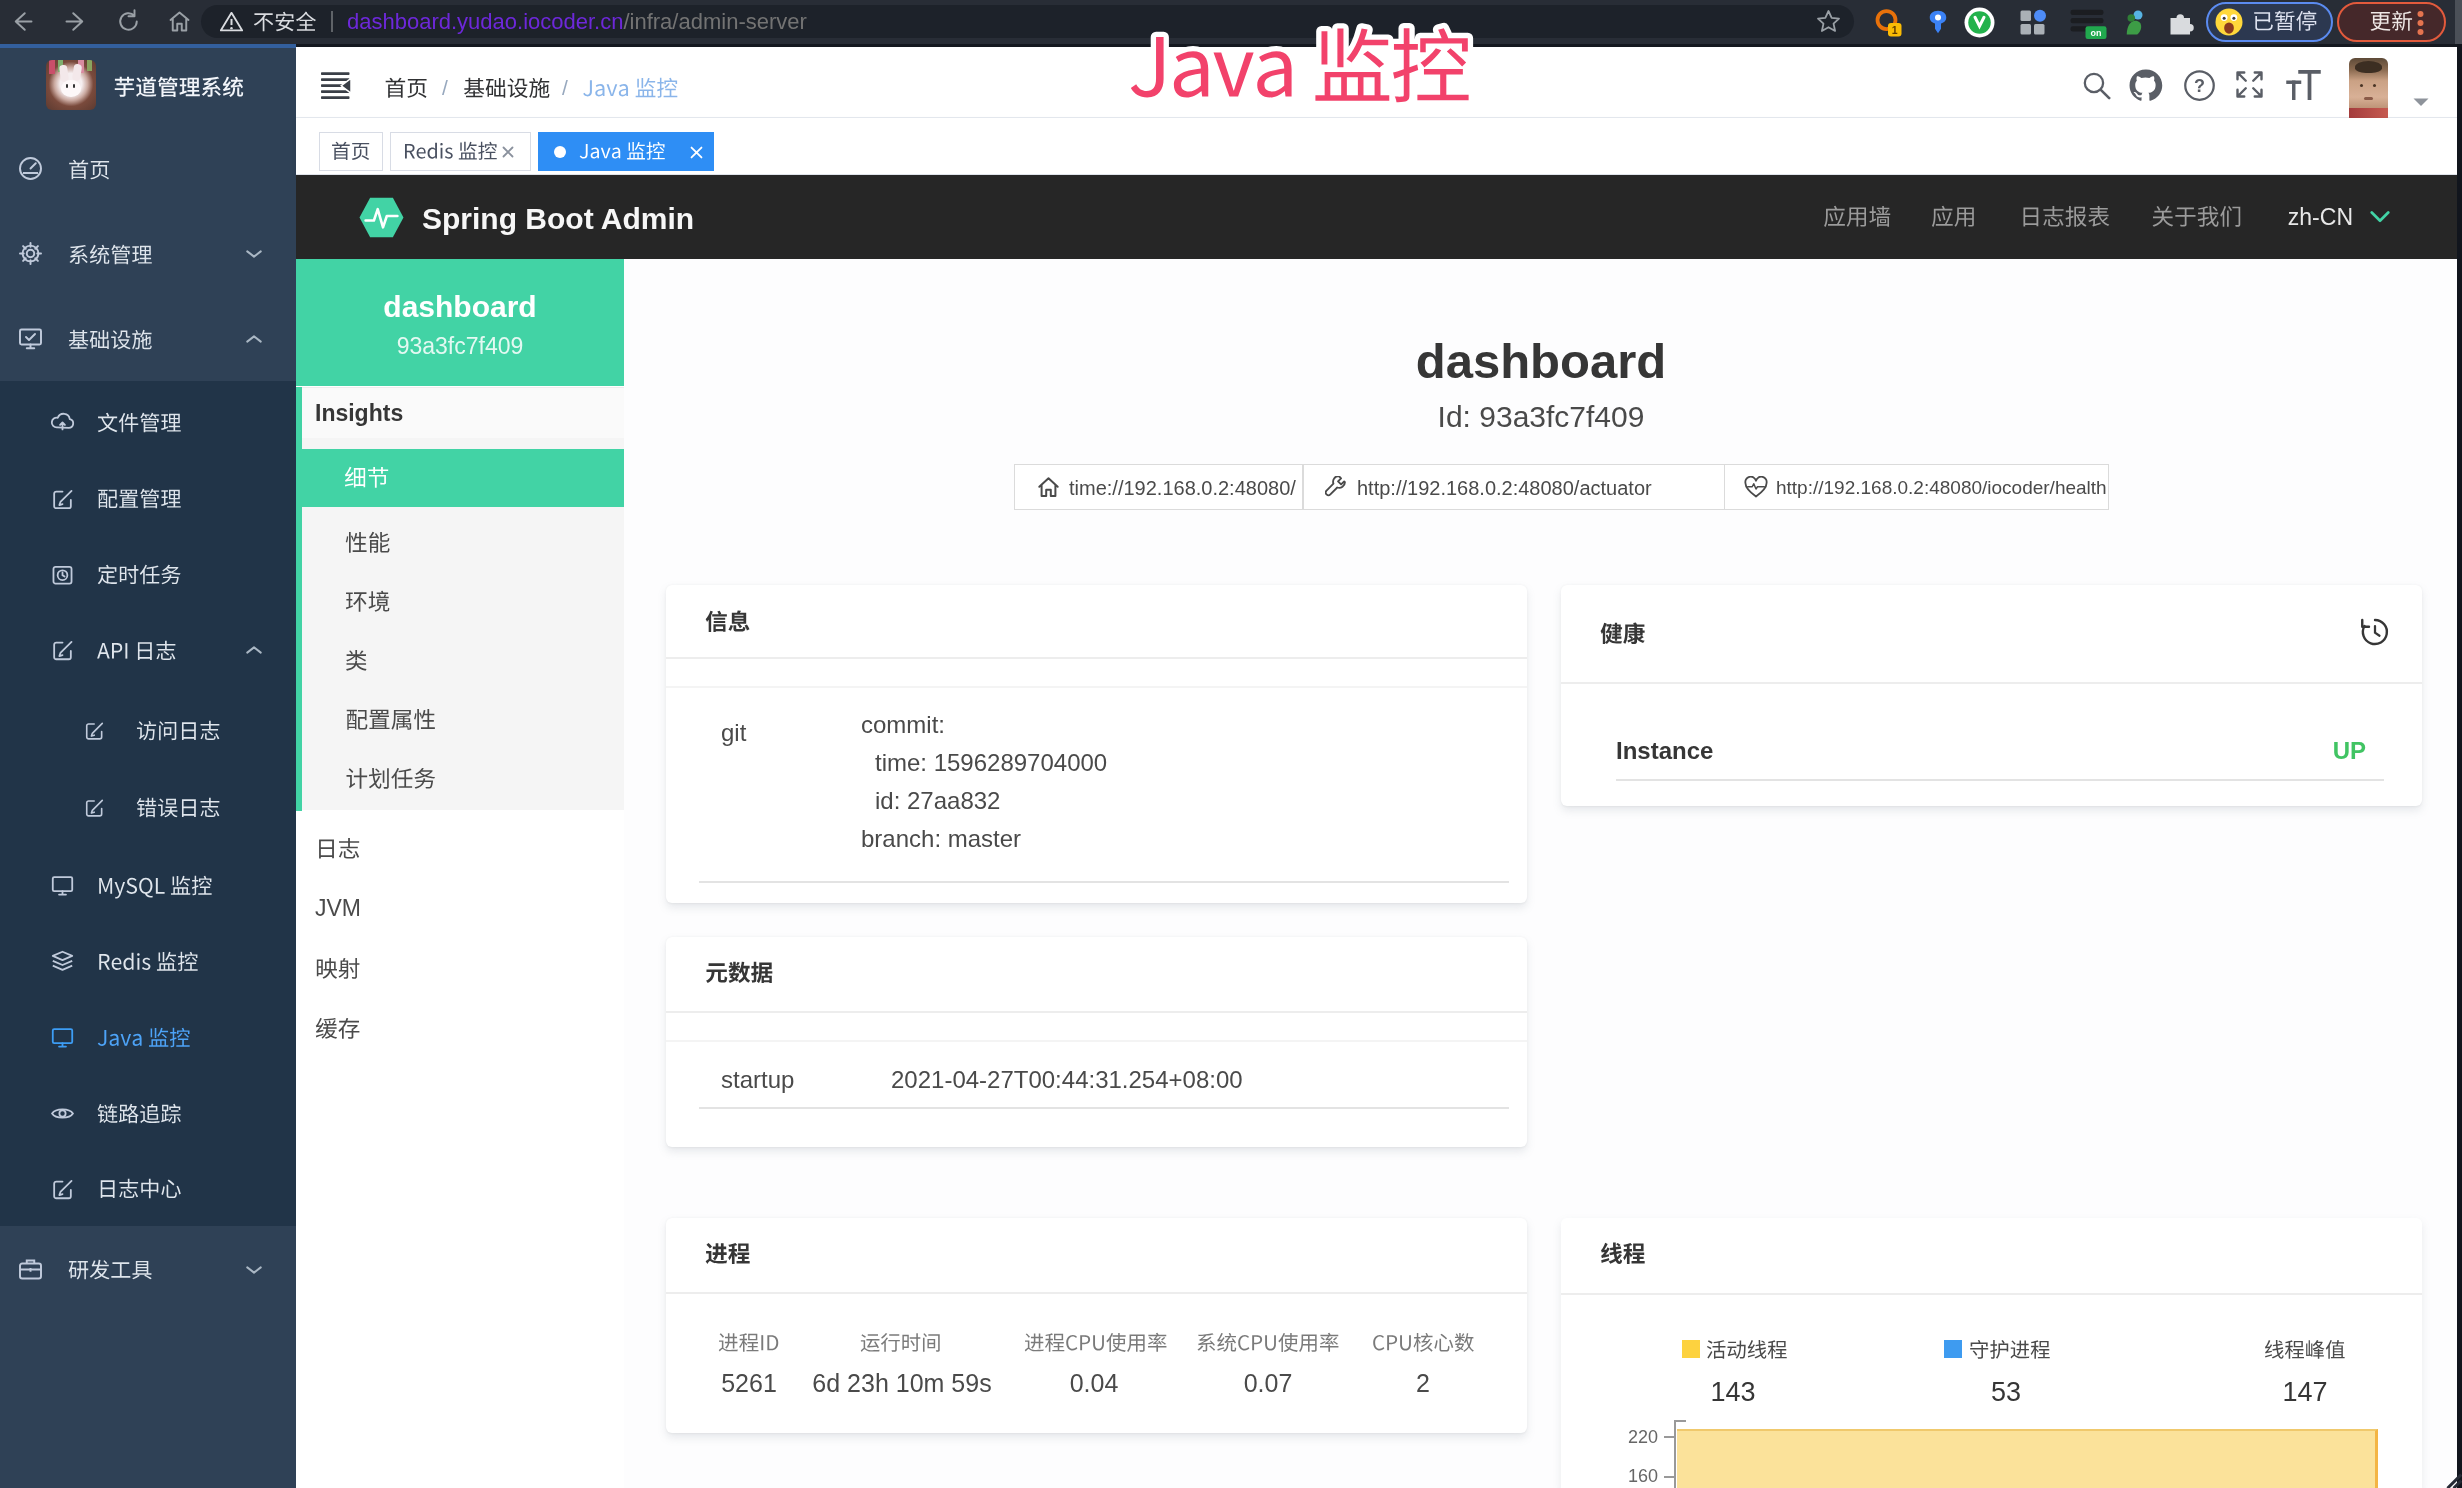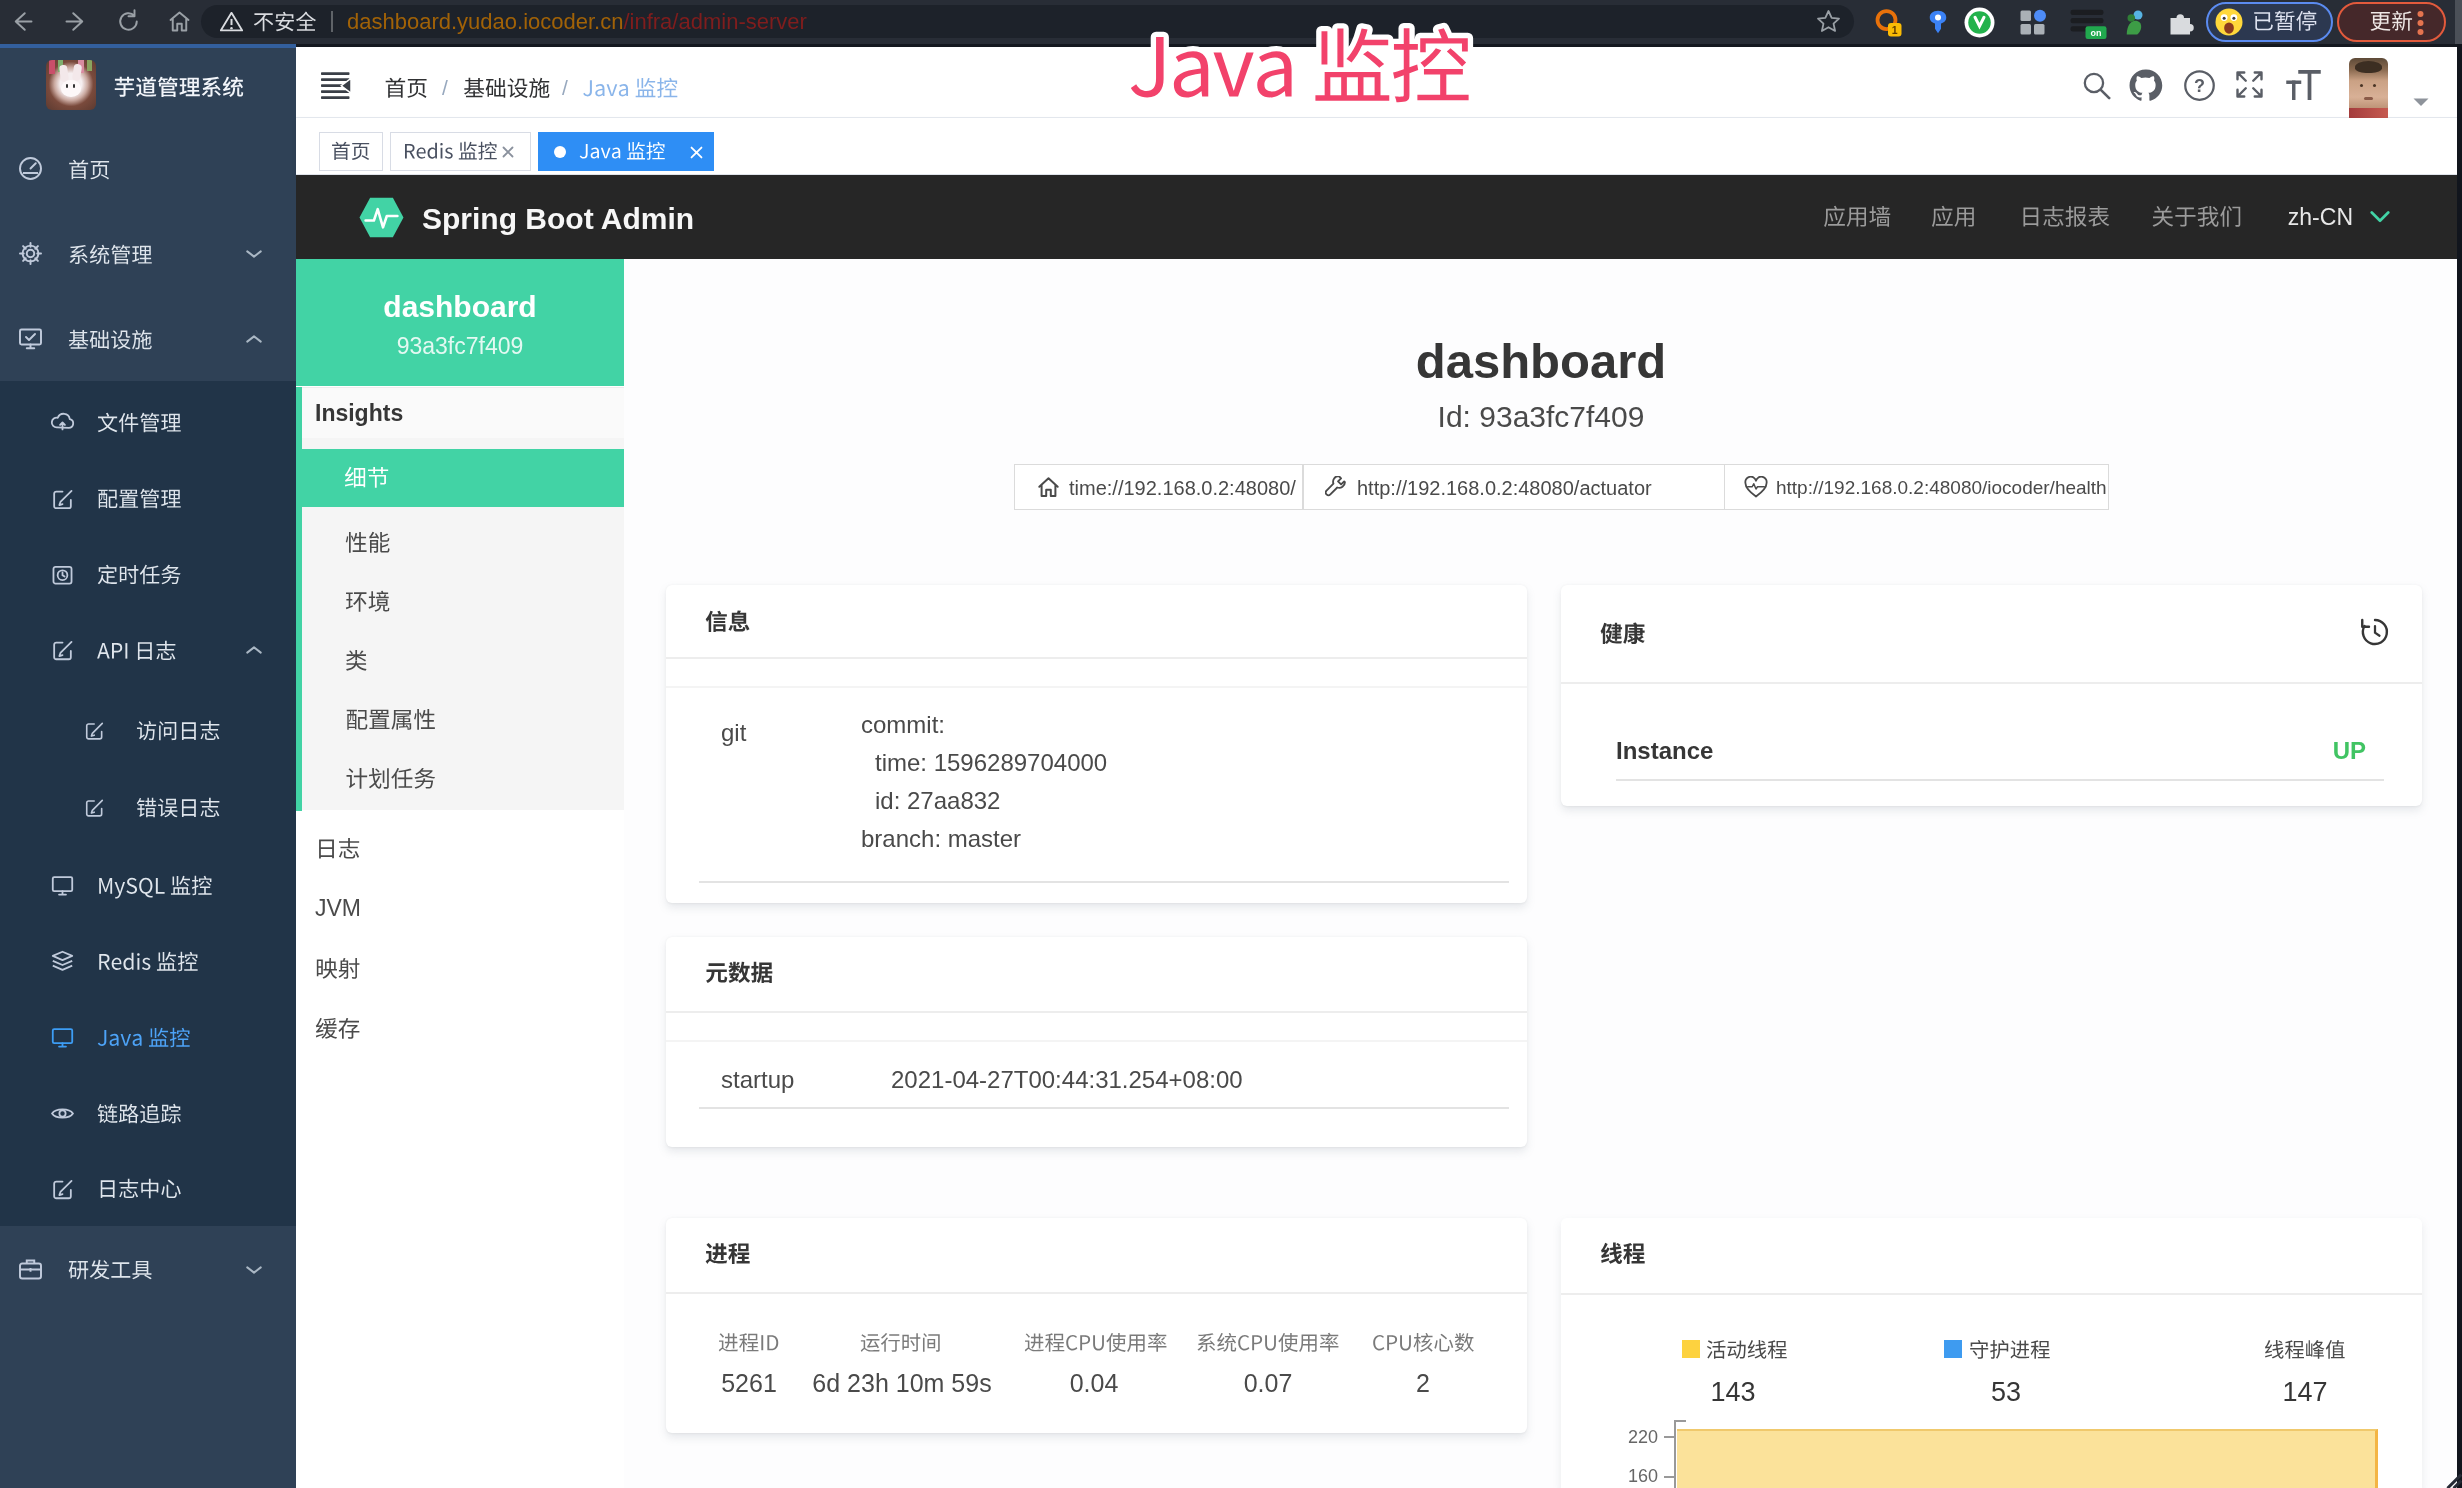--- a/index.html
+++ b/index.html
@@ -150,21 +150,21 @@
     <circle cx="15" cy="21" r="1.6" fill="#dadce0"></circle>
   </svg>
 <svg class="tr " style="left:253px;top:11px" width="65" height="22.5" viewBox="0 0 86.0 29.7">
     <g transform="translate(0,24.6) scale(0.028000,-0.028000)" fill="#dadce0">
       <use href="#g0" x="0"></use>
       <use href="#g1" x="1000"></use>
       <use href="#g2" x="2000"></use>
     </g>
   </svg>
 <div class="abs" style="left:331px;top:11.4px;width:1.5px;height:21px;background:#5f6368"></div>
-<div class="lt" style="left:347px;top:9.7px;font-size:22px;color:#9aa0a6;font-weight:normal;letter-spacing:0;line-height:24px;font-family:&quot;Liberation Sans&quot;,sans-serif;"><span style="color:#a16207">dashboard.yudao.iocoder.cn</span><span style="color:#7f1d1d">/infra/admin-server</span></div>
+<div class="lt" style="left:347px;top:9.7px;font-size:22px;color:#9aa0a6;font-weight:normal;letter-spacing:0;line-height:24px;font-family:&quot;Liberation Sans&quot;,sans-serif;"><span style="color:#6d28d9">dashboard.yudao.iocoder.cn</span><span style="color:#737373">/infra/admin-server</span></div>
 <svg class="abs" style="left:1815px;top:8.3px;" width="27" height="27" viewBox="0 0 36 36">
     <path d="M18 4 L22.2 13.1 L32 14.2 L24.7 20.9 L26.8 30.6 L18 25.6 L9.2 30.6 L11.3 20.9 L4 14.2 L13.8 13.1 Z" fill="none" stroke="#9aa0a6" stroke-width="2.4" stroke-linejoin="round"></path>
   </svg>
 <svg class="abs" style="left:1873px;top:7.6px;" width="30" height="30" viewBox="0 0 40 40">
     <circle cx="18" cy="16" r="12" fill="none" stroke="#e8710a" stroke-width="5"></circle>
     <rect x="20" y="20" width="18" height="18" rx="4" fill="#fbbc04"></rect>
     <text x="29" y="34" font-size="14" font-weight="bold" fill="#5f3b00" text-anchor="middle" font-family="Liberation Sans">1</text>
   </svg>
 <svg class="abs" style="left:1926px;top:9px;" width="24" height="26" viewBox="0 0 32 34">
     <path d="M16 2 C9 2 5 6 5 11 C5 16 9 18 12 19 L12 26 L16 32 L20 26 L20 19 C23 18 27 16 27 11 C27 6 23 2 16 2 Z" fill="#3b82f6"></path>

